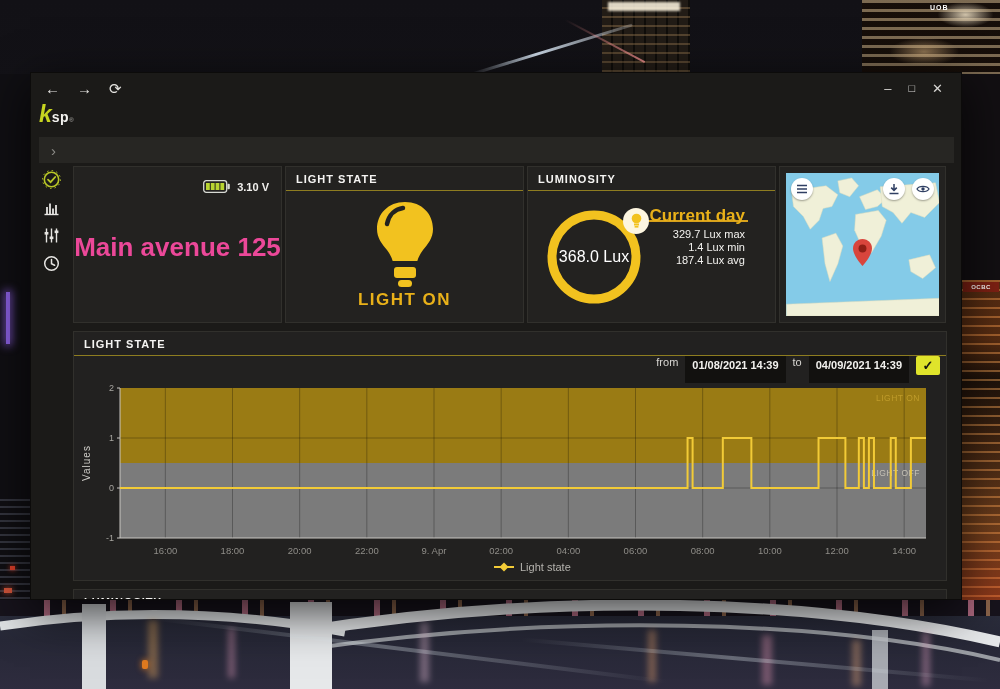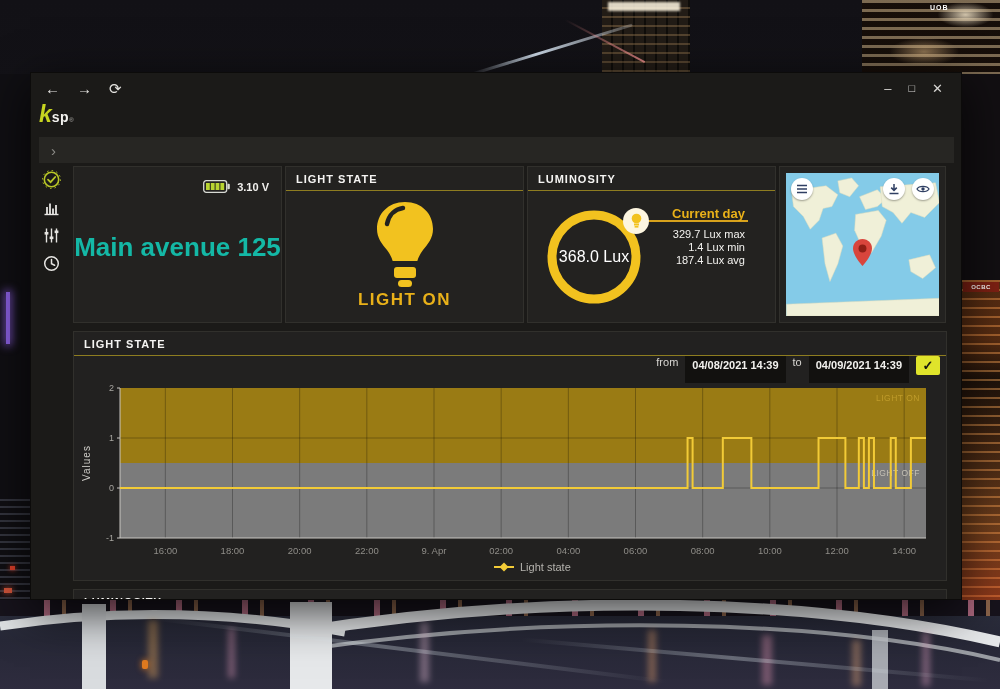--- a/index.html
+++ b/index.html
@@ -87,33 +87,33 @@
   .card-light { width:239px; }
   .card-lum { width:249px; }
   .card-map { width:167px; padding:6px; }
 
   .card-header { padding:6px 10px 5px; border-bottom:1px solid #8e7d20;
     color:#f5f4f2; font-size:11px; font-weight:bold; letter-spacing:1px; }
 
   .battery-row { position:absolute; top:13px; right:12px; display:flex; align-items:center; gap:7px; }
   .battery-volt { color:#f0efec; font-size:11px; font-weight:bold; }
   .device-name { position:absolute; top:65px; left:0; width:100%; text-align:center;
-    color:#14b8a6; font-size:26px; font-weight:bold; }
+    color:#ec4899; font-size:26px; font-weight:bold; }
 
   .bulb-wrap { display:flex; justify-content:center; margin-top:9px; }
   .light-status { position:absolute; bottom:12px; left:0; width:100%; text-align:center;
     color:#e9b119; font-size:17px; font-weight:bold; letter-spacing:1.5px; }
 
   .donut-svg { position:absolute; left:16px; top:40px; }
   .donut-value { position:absolute; left:16px; top:40px; width:100px; height:100px;
     display:flex; align-items:center; justify-content:center; color:#fff; font-size:16px; }
   .lum-badge { position:absolute; left:95px; top:41px; width:26px; height:26px; border-radius:50%;
     background:#fdf6e0; display:flex; align-items:center; justify-content:center; z-index:2; }
   .lum-line { position:absolute; left:119px; top:53px; width:101px; height:2px; background:#d8a21c; }
-  .lum-period { position:absolute; right:30px; top:39px; color:#e9b119; font-size:13px; font-weight:bold; }
+  .lum-period { position:absolute; right:30px; top:39px; color:#e9b119; font-size:17px; font-weight:bold; }
   .lum-stats { position:absolute; right:30px; top:61px; text-align:right; color:#f3f2ef; font-size:11px; line-height:13px; }
 
   .map-area { position:relative; width:100%; height:100%; background:#84cbe8; overflow:hidden; }
   .map-btn { position:absolute; width:22px; height:22px; border-radius:50%; background:#fff;
     display:flex; align-items:center; justify-content:center; box-shadow:0 1px 2px rgba(0,0,0,.35); z-index:3; }
   .btn-menu { left:5px; top:5px; } .btn-download { right:34px; top:5px; } .btn-eye { right:5px; top:5px; }
   .map-pin { position:absolute; left:44%; top:46%; z-index:2; }
 
   .section { margin-top:8px; background:#222120; border:1px solid #31302c; }
   .section-header { padding:6px 10px 5px; border-bottom:1px solid #8e7d20;
@@ -324,21 +324,21 @@
                 </svg>
               </div>
             </div>
           </div>
         </div>
 
         <div class="section">
           <div class="section-header">LIGHT STATE</div>
           <div class="range-row">
             <span class="range-label">from</span>
-            <div class="date-box">04/08/2021 14:39</div>
+            <div class="date-box">01/08/2021 14:39</div>
             <span class="range-label">to</span>
             <div class="date-box">04/09/2021 14:39</div>
             <div class="apply-btn">✓</div>
           </div>
           <div class="chart-wrap">
             <svg id="light-chart-svg" width="862" height="193" viewBox="0 0 862 193">
                 <rect x="44" y="5" width="806" height="75" fill="#9a7b14"></rect>
                 <rect x="44" y="80" width="806" height="75" fill="#7b7b7b"></rect>
                 <line x1="89.3375" x2="89.3375" y1="5" y2="155" stroke="rgba(0,0,0,.27)" stroke-width="1"></line>
                 <text x="89.3375" y="171" text-anchor="middle" fill="#8f8d88" font-size="9.5">16:00</text>

